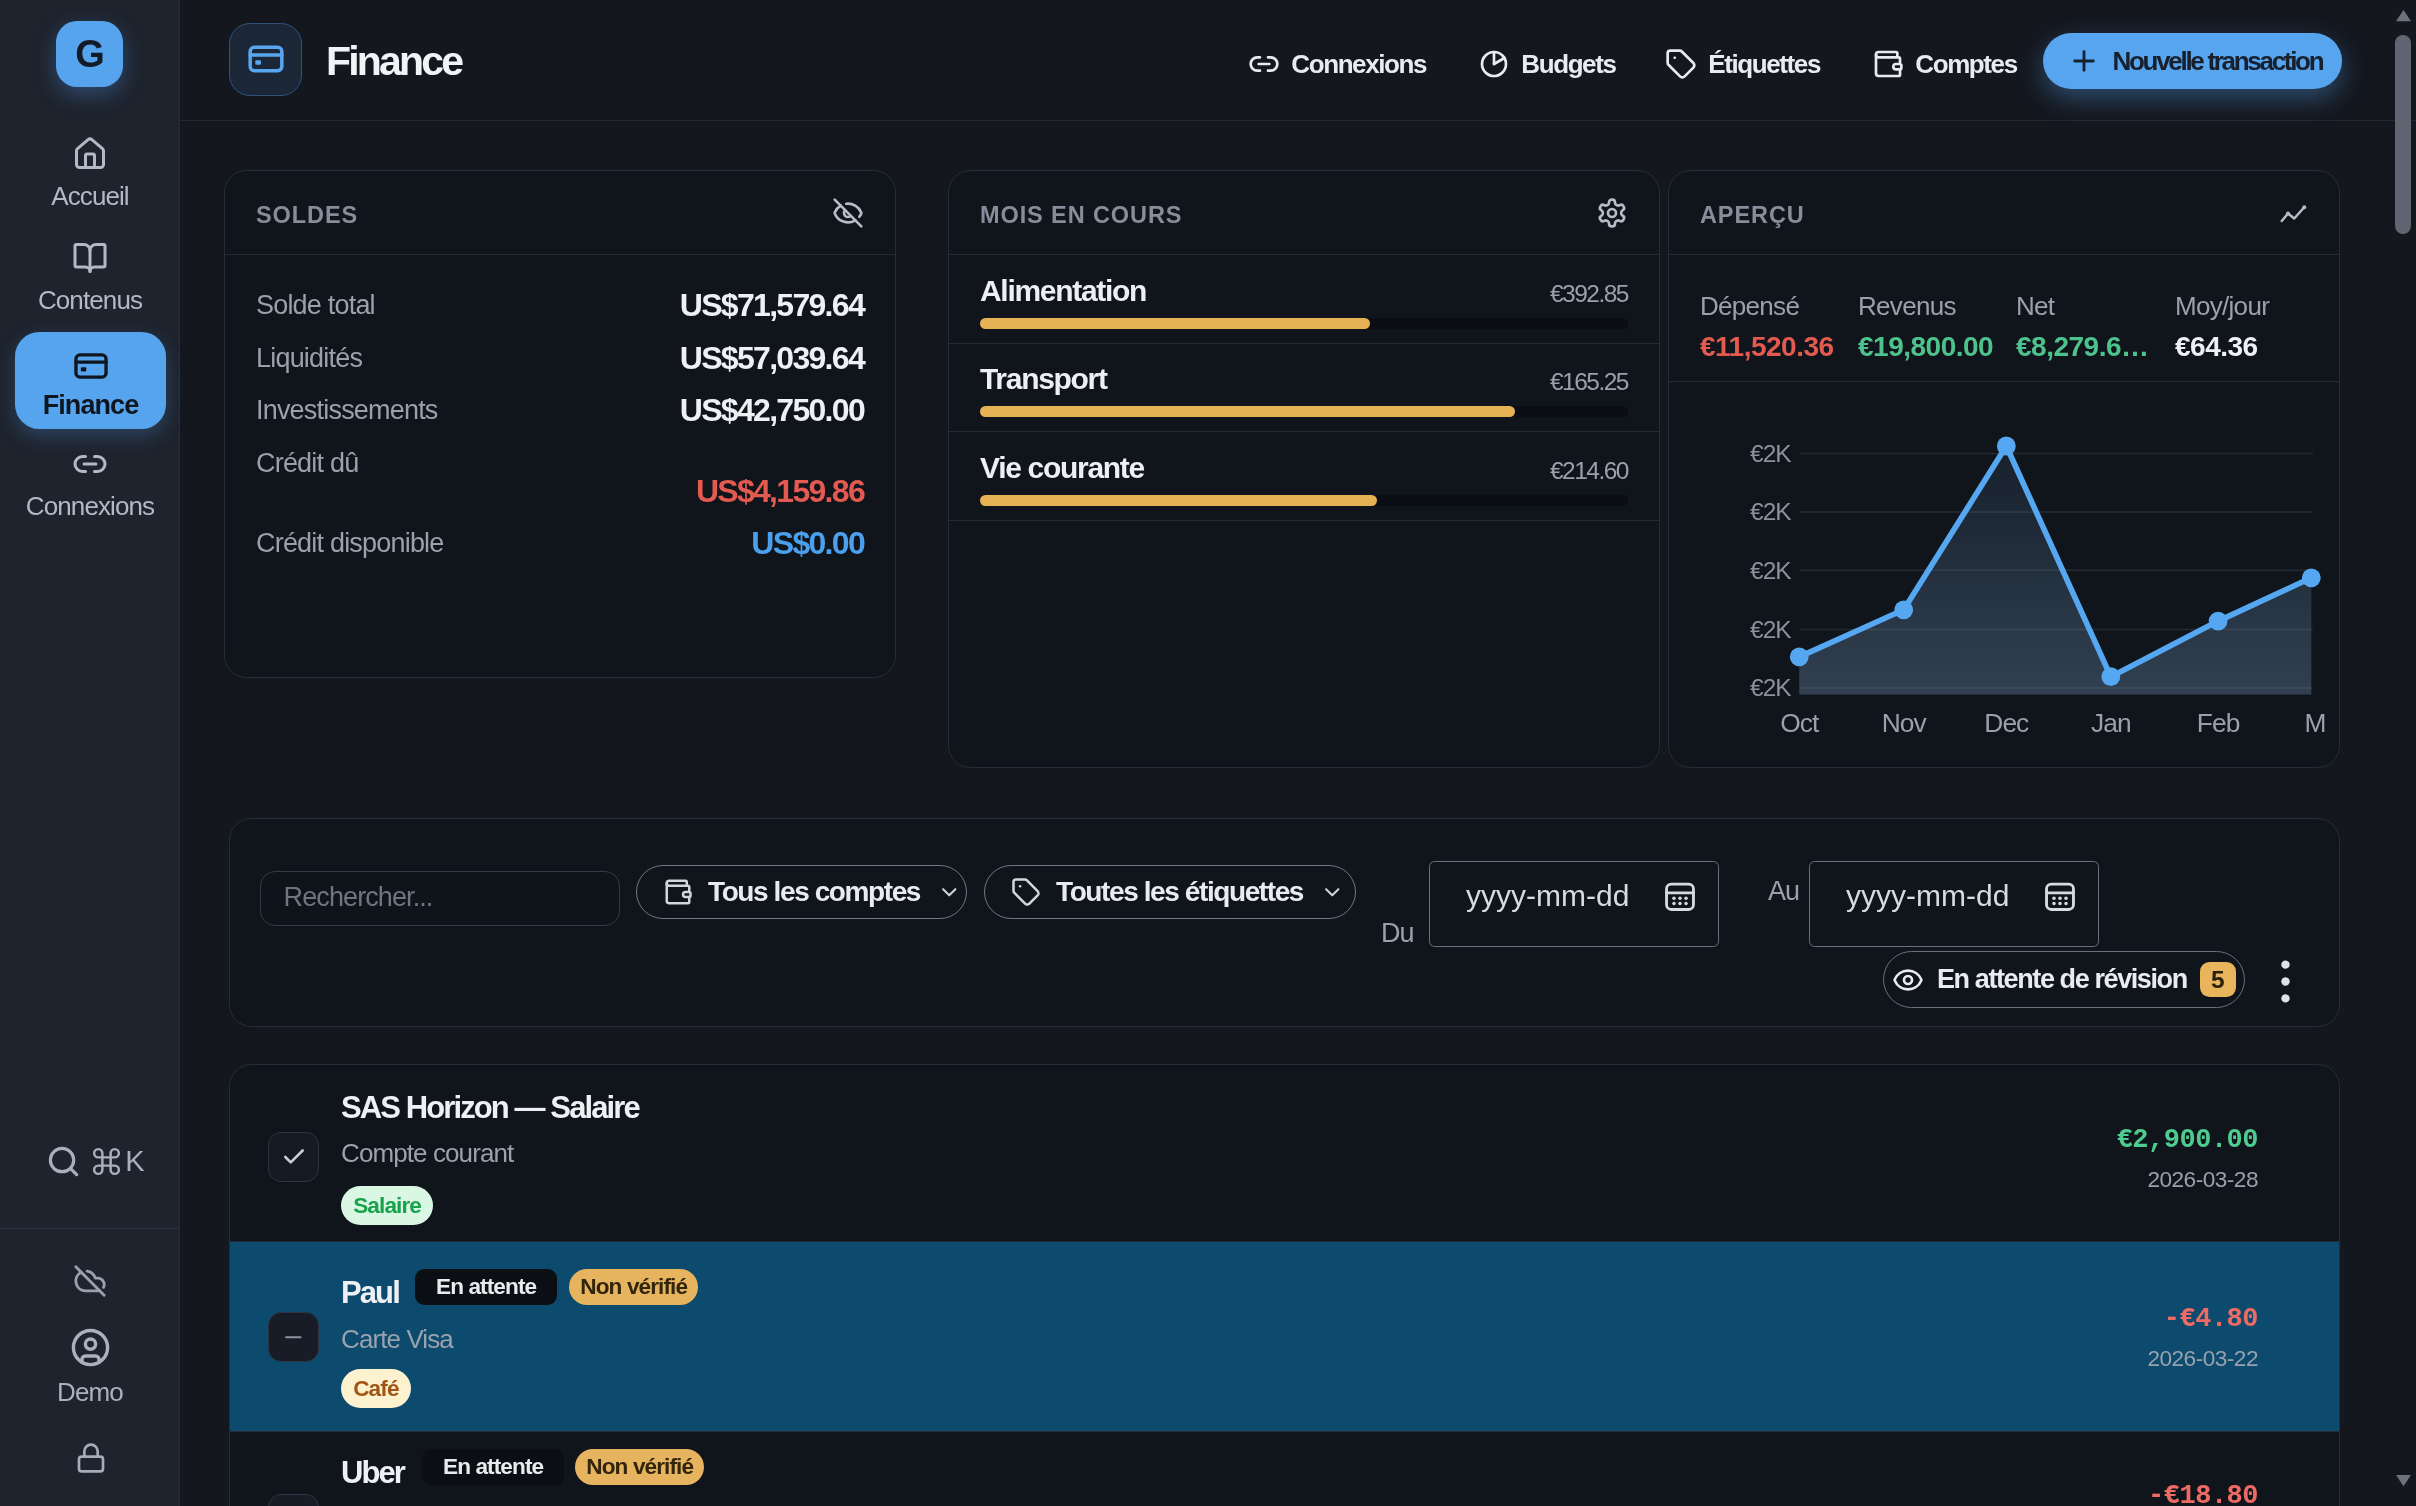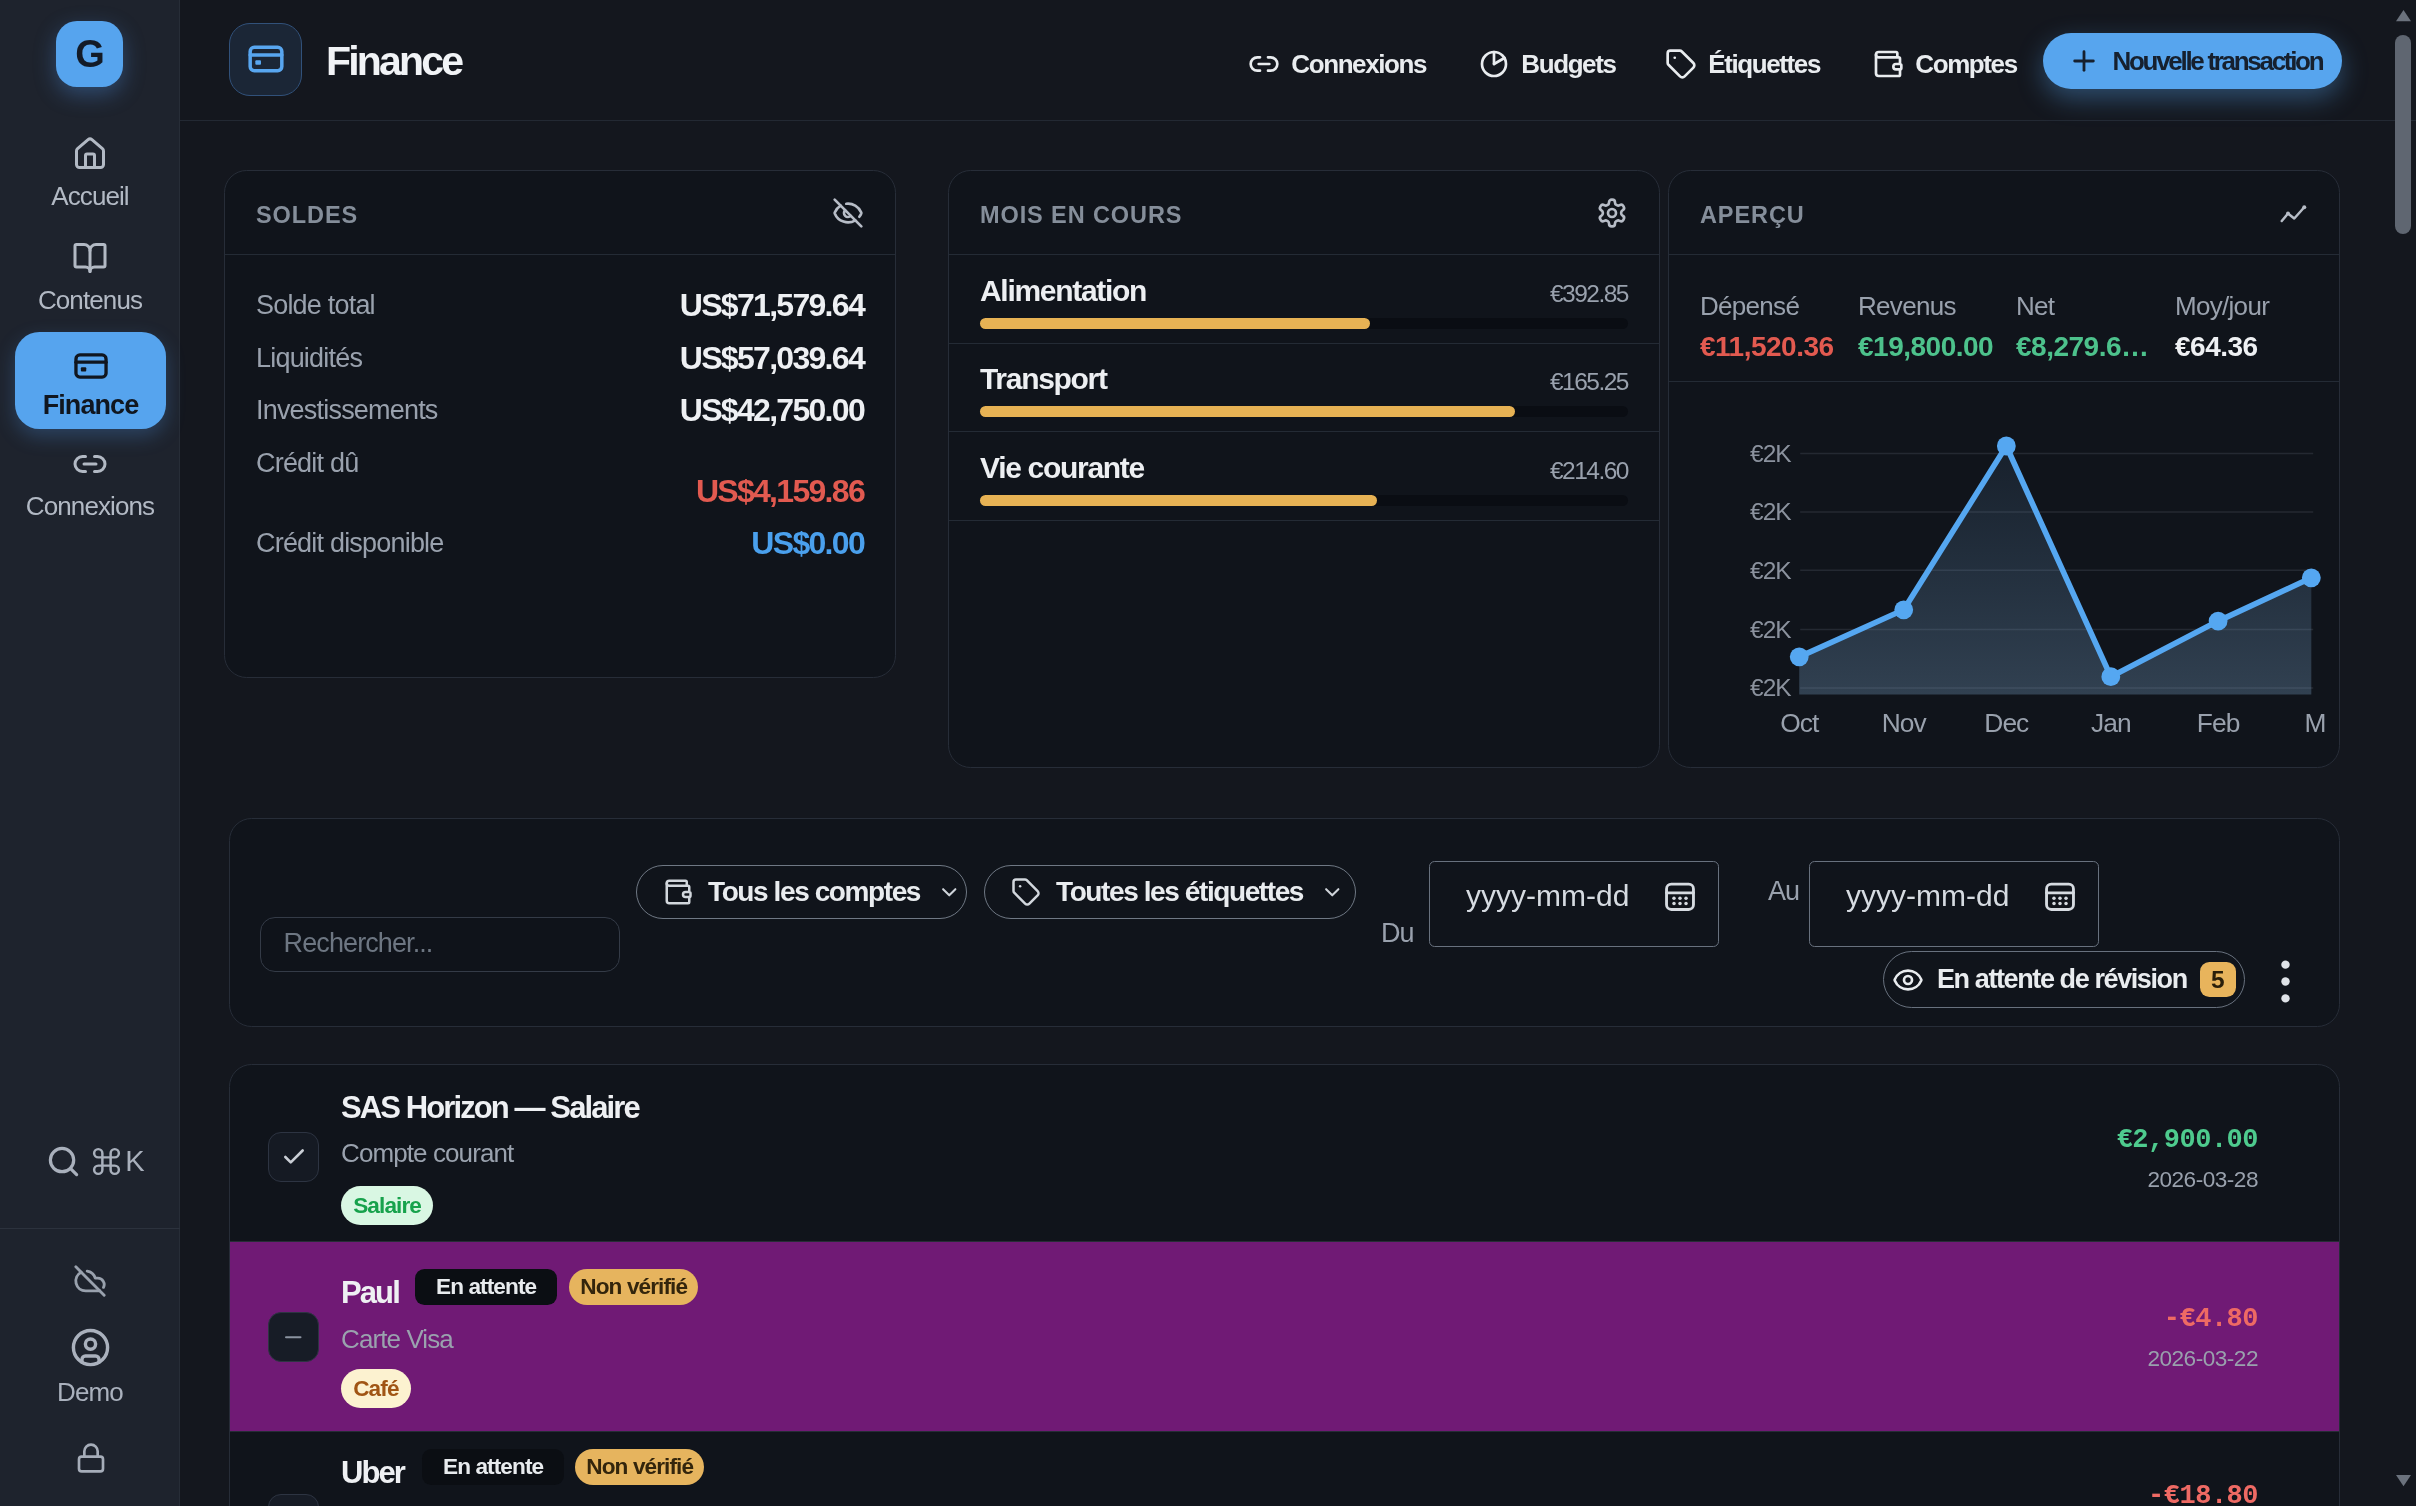--- a/index.html
+++ b/index.html
@@ -41,21 +41,21 @@
   .mrow { position:absolute; left:0; right:0; height:89px; border-bottom:0.9px solid #242b35; }
   .mrow .n { position:absolute; left:31px; top:19px; font-size:30px; font-weight:bold; letter-spacing:-1.3px; }
   .mrow .a { position:absolute; right:31px; top:24.5px; font-size:24.5px; color:#99a1ad; letter-spacing:-1.5px; }
   .mrow .track { position:absolute; left:31px; right:31px; top:63px; height:11.3px; border-radius:5.6px; background:#0a0d13; }
   .mrow .fill { position:absolute; left:0; top:0; height:11.3px; border-radius:5.6px; background:#e7b254; }
 
   .stat .sk { font-size:26px; color:#99a1ad; letter-spacing:-0.7px; }
   .stat .sv { font-size:28px; font-weight:bold; margin-top:9.4px; white-space:nowrap; letter-spacing:-0.5px; }
 
   
-  .search { position:absolute; left:30px; top:52px; width:360px; height:55px; border:1.9px solid #343b47; border-radius:15px; background:#0f131a; color:#6d7682; font-size:27px; line-height:51px; padding-left:22.6px;margin-top:46px; }
+  .search { position:absolute; left:30px; top:52px; width:360px; height:55px; border:1.9px solid #343b47; border-radius:15px; background:#0f131a; color:#6d7682; font-size:27px; line-height:51px; padding-left:22.6px; }
   .pill { position:absolute; top:46px; height:54px; border:1.9px solid #6f7884; border-radius:28px; display:flex; align-items:center; font-size:28px; font-weight:bold; color:#e9ecef; letter-spacing:-1.4px; white-space:nowrap; }
   .dlabel { position:absolute; top:57px; font-size:27px; color:#99a1ad; }
   .dinput { position:absolute; top:42px; width:290px; height:86px; border:1.9px solid #68717e; border-radius:5.6px; color:#d6dbe1; font-size:30px; }
   .rev { position:absolute; left:1653px; top:132px; width:362px; height:57px; border:1.9px solid #68717e; border-radius:29px; display:flex; align-items:center; justify-content:center; gap:13px; font-size:27px; font-weight:bold; color:#e9ecef; letter-spacing:-1.4px; white-space:nowrap; }
   .rev .badge { background:#e8b45c; color:#2a1f0a; border-radius:9.4px; font-size:24.5px; font-weight:bold; padding:3.8px 11.3px; letter-spacing:0; }
 
   
   .trow { position:absolute; left:0; right:0; }
   .tcheck { position:absolute; left:38px; width:51px; height:50px; border-radius:13px; background:#151a23; border:1.9px solid #2d3442; color:#c9ced5; display:flex; align-items:center; justify-content:center; }
   .ttitle { position:absolute; left:111px; font-size:31px; font-weight:bold; color:#eef0f3; letter-spacing:-1.9px; }
@@ -397,21 +397,21 @@
           <svg class="ic" width="26" height="26" viewBox="0 0 24 24" style="stroke-width:2.4;">
             <path d="M20 6 9 17l-5-5"></path>
           </svg>
         </div>
       <div class="ttitle" style="top:24.5px;">SAS Horizon — Salaire</div>
       <div class="tsub" style="top:73px;">Compte courant</div>
       <div class="ttag" style="top:121px; background:#d9f7e3; color:#17a24c;">Salaire</div>
       <div class="tamount" style="top:60px; color:#4ecb8e;">€2,900.00</div>
       <div class="tdate" style="top:102px;">2026-03-28</div>
     </div>
-    <div class="trow" style="top:176px; height:191px; background:#701a75; border-top:0.9px solid #262c36; border-bottom:0.9px solid #262c36;">
+    <div class="trow" style="top:176px; height:191px; background:#0c4a6e; border-top:0.9px solid #262c36; border-bottom:0.9px solid #262c36;">
       <div class="tcheck" style="top:70px; background:#171c26;">
           <svg class="ic" width="24.5" height="24.5" viewBox="0 0 24 24" style="stroke-width:2.2; color:#8b93a0;">
             <path d="M5 12h14"></path>
           </svg>
         </div>
       <div class="ttitle" style="top:33px;">Paul</div>
       <div class="tbadge" style="left:185px; top:27px; background:#0b0e13; color:#e8ebee; padding:0 21px;">En attente</div>
       <div class="tbadge" style="left:339px; top:27px; background:#e6b45e; color:#33250c; border-radius:18px; padding:0 11.3px;">Non vérifié</div>
       <div class="tsub" style="top:82px;">Carte Visa</div>
       <div class="ttag" style="top:127px; background:#fcf2d0; color:#a05514;">Café</div>

